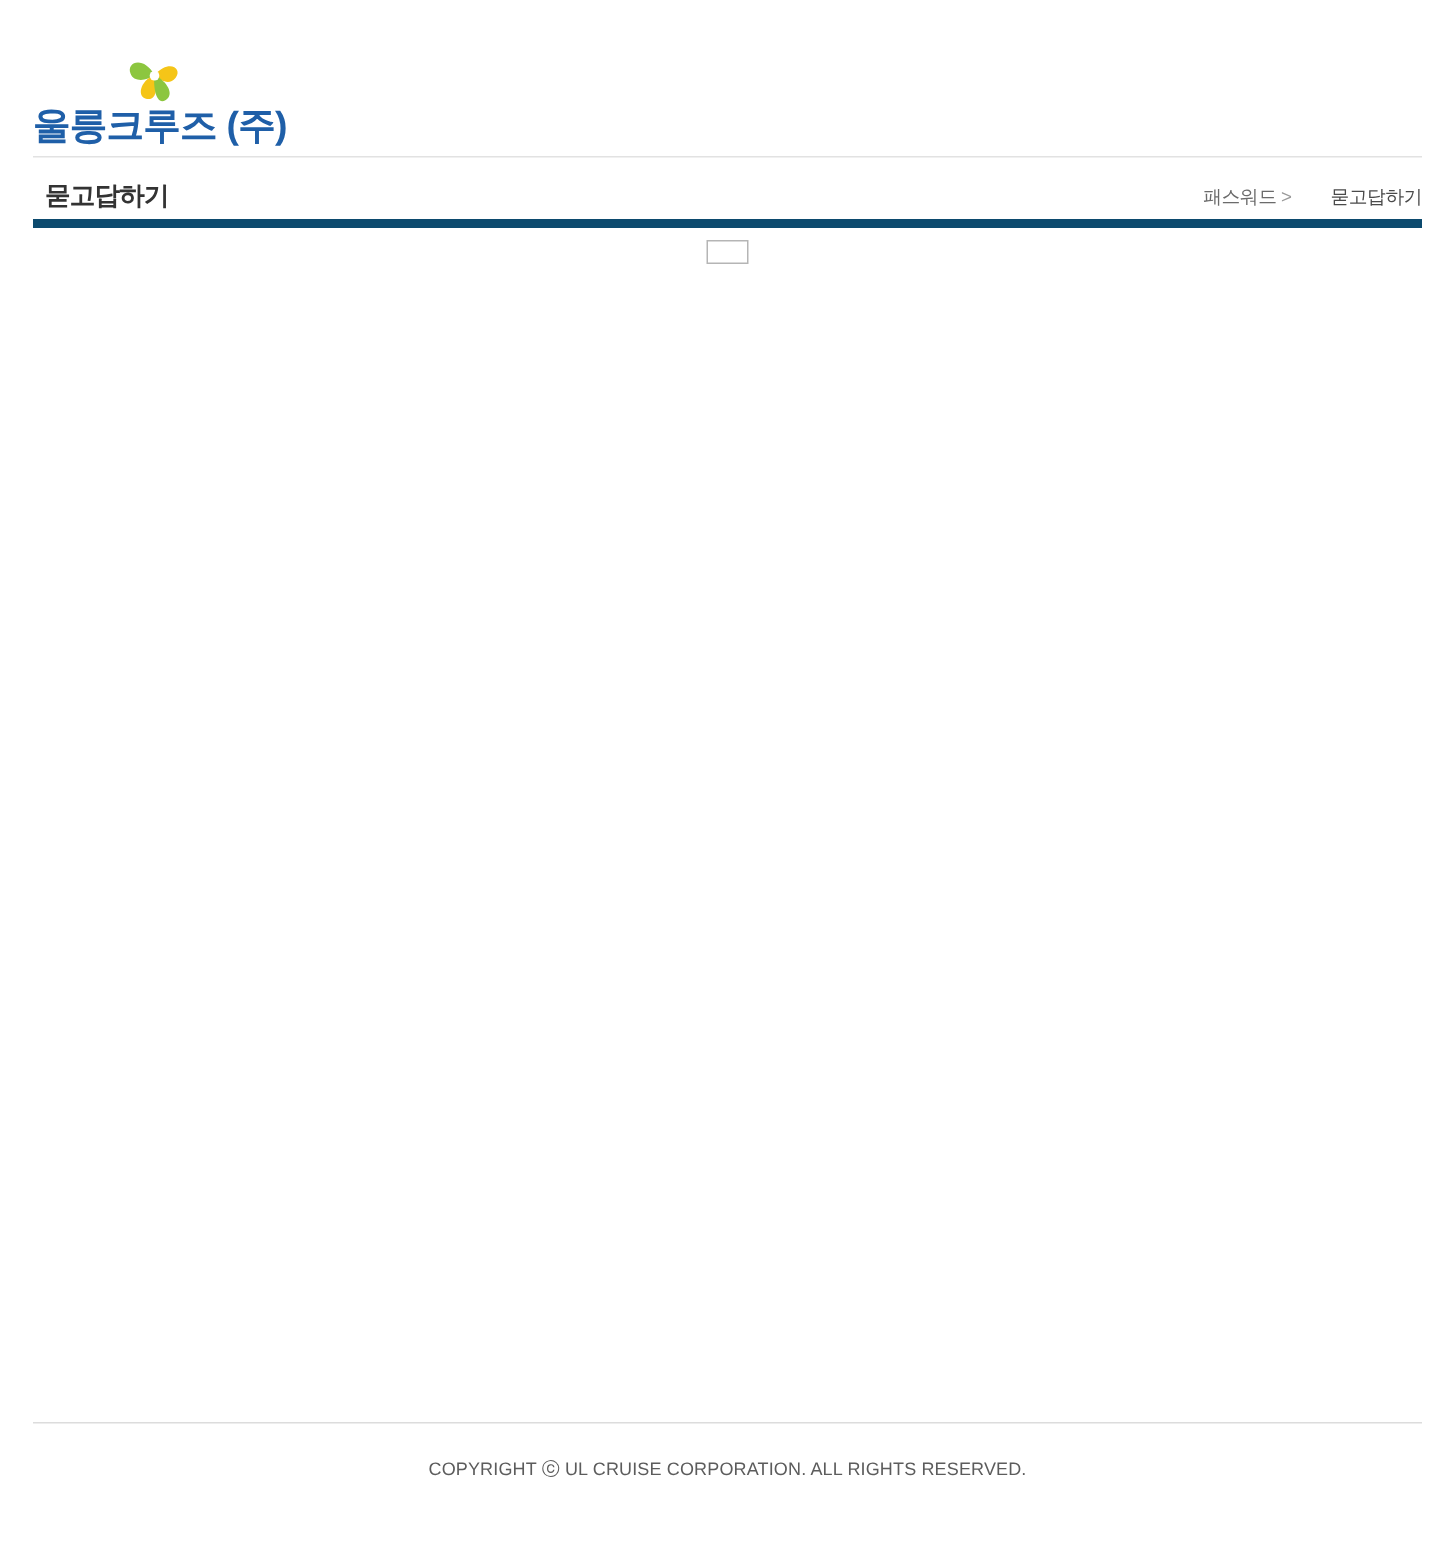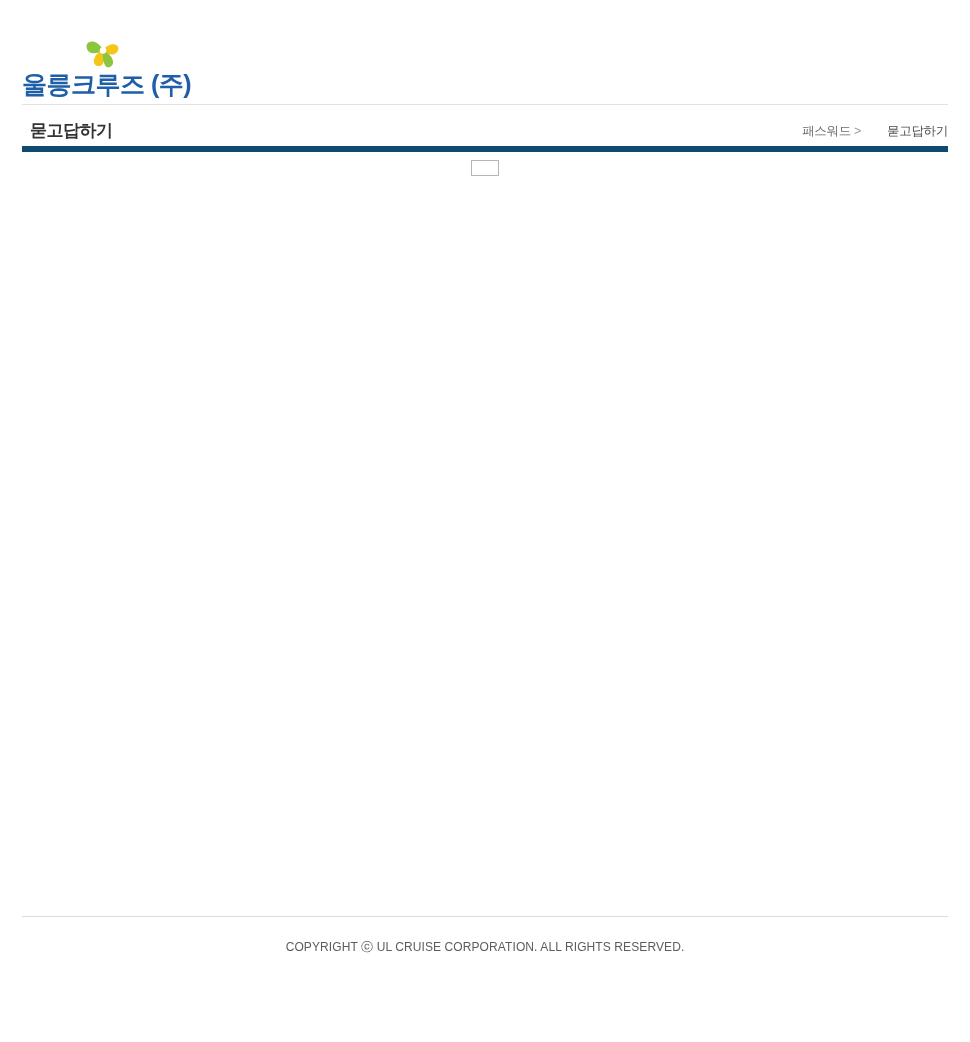--- a/index.html
+++ b/index.html
@@ -154,21 +154,21 @@
     color: #555555;
     padding: 0 4px;
     cursor: pointer;
   }
 
   
   .footer {
     position: absolute;
     left: 22px;
     right: 22px;
-    top: 916px;
+    top: 948px;
     border-top: 1px solid #dcdcdc;
     text-align: center;
   }
   .copyright {
     margin-top: 22px;
     font-size: 12px;
     color: #5c5c5c;
     letter-spacing: 0.1px;
   }
 </style>

